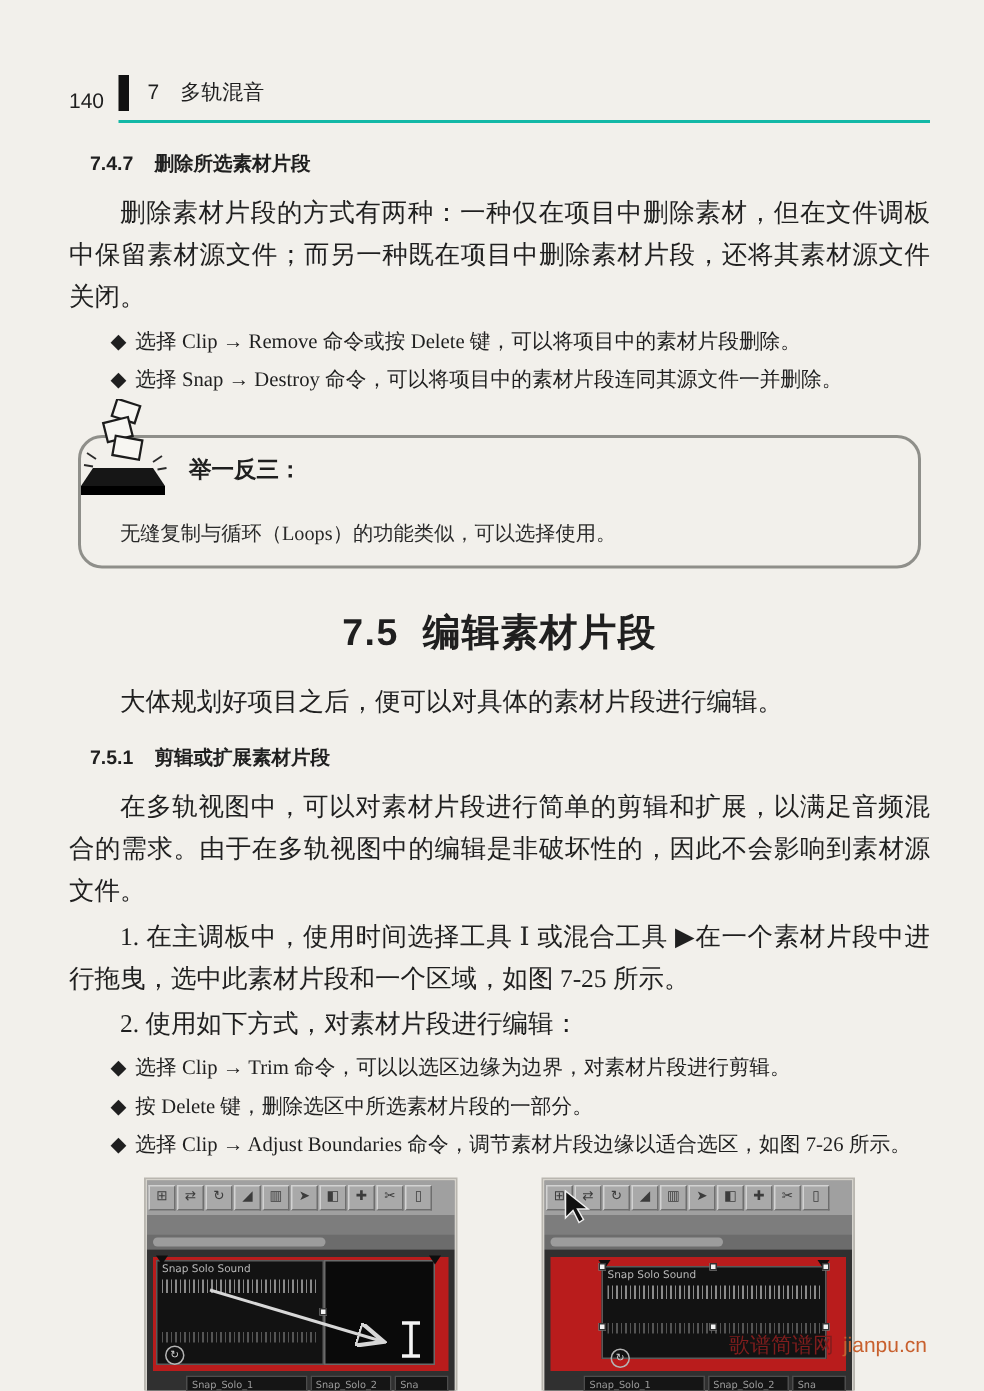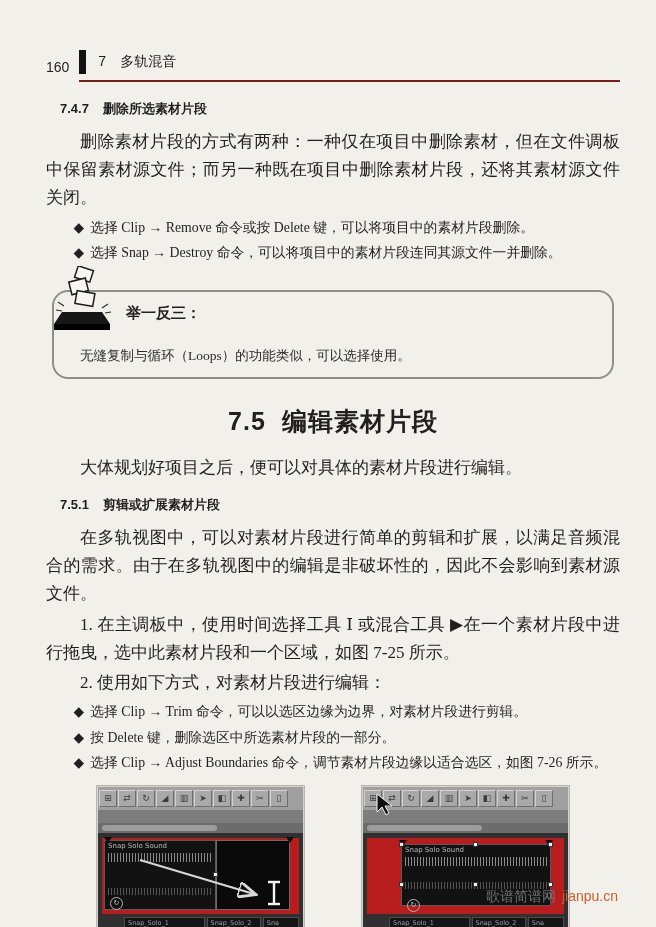--- a/index.html
+++ b/index.html
@@ -7,21 +7,21 @@
     width:656px;height:927px;position:relative;overflow:hidden;
     background:#f2f0eb;
     font-family:"Liberation Serif","DejaVu Serif",serif;
     color:#1f1f1f;
   }
   .content{padding:50px 36px 0 46px;}
 
   
   .runhead{display:flex;align-items:flex-end;margin-bottom:18px;}
   .pagenum{font-size:14px;padding-bottom:7px;margin-right:10px;font-family:"Liberation Sans",sans-serif;}
-  .headright{flex:1;display:flex;align-items:center;border-bottom:2px solid #7f1d1d;padding-bottom:6px;}
+  .headright{flex:1;display:flex;align-items:center;border-bottom:2px solid #14b8a6;padding-bottom:6px;}
   .headbar{width:7px;height:24px;background:#111;margin-right:12px;}
   .chaptitle{font-size:14px;font-family:"Liberation Sans",sans-serif;}
 
   
   h3{font-family:"Liberation Sans",sans-serif;font-size:13px;margin:14px 0 10px 14px;font-weight:bold;}
   h3 .num{margin-right:14px;}
   h2{font-family:"Liberation Sans",sans-serif;font-size:25px;text-align:center;margin:26px 0 16px 0;font-weight:bold;letter-spacing:1px;}
   h2 .num{margin-right:16px;}
   p.body{font-size:17px;line-height:1.66;margin:0 0 2px 0;text-indent:2em;text-align:justify;}
   .bullet{font-size:13.8px;line-height:1.85;padding-left:2em;display:flex;}
@@ -57,30 +57,30 @@
     color:#cfcfcf;font-size:7px;line-height:10px;text-align:center;bottom:3px;left:4px;font-family:"DejaVu Sans",sans-serif;}
   .row2{position:absolute;left:4px;right:4px;bottom:4px;height:50px;display:flex;gap:2px;padding-left:22px;}
   .mclip{position:relative;background:#151515;border:1px solid #4c4c4c;box-sizing:border-box;overflow:hidden;}
   .mclip .cliplabel{font-size:6.5px;color:#9d9d9d;}
   .mwave{height:5px;margin:2px 3px;background:repeating-linear-gradient(90deg,#6f6f6f 0 1px,transparent 1px 3px);opacity:.8;}
   .figcap{font-size:12.5px;text-align:center;margin-top:8px;}
   .overlay{position:absolute;top:0;left:0;}
 
   
   .footer{position:absolute;right:38px;top:888px;font-size:14px;}
-  .footer .site{color:#737373;}
+  .footer .site{color:#7f1d1d;}
   .footer .url{color:#c8602e;margin-left:6px;font-family:"Liberation Sans",sans-serif;}
 </style>
 </head>
 <body>
 
 <div class="content">
 
   <div class="runhead">
-    <span class="pagenum">160</span>
+    <span class="pagenum">140</span>
     <div class="headright">
       <span class="headbar"></span>
       <span class="chaptitle">7　多轨混音</span>
     </div>
   </div>
 
   <h3>
     <span class="num">7.4.7</span><span>删除所选素材片段</span>
   </h3>
   <p class="body">删除素材片段的方式有两种：一种仅在项目中删除素材，但在文件调板中保留素材源文件；而另一种既在项目中删除素材片段，还将其素材源文件关闭。</p>

